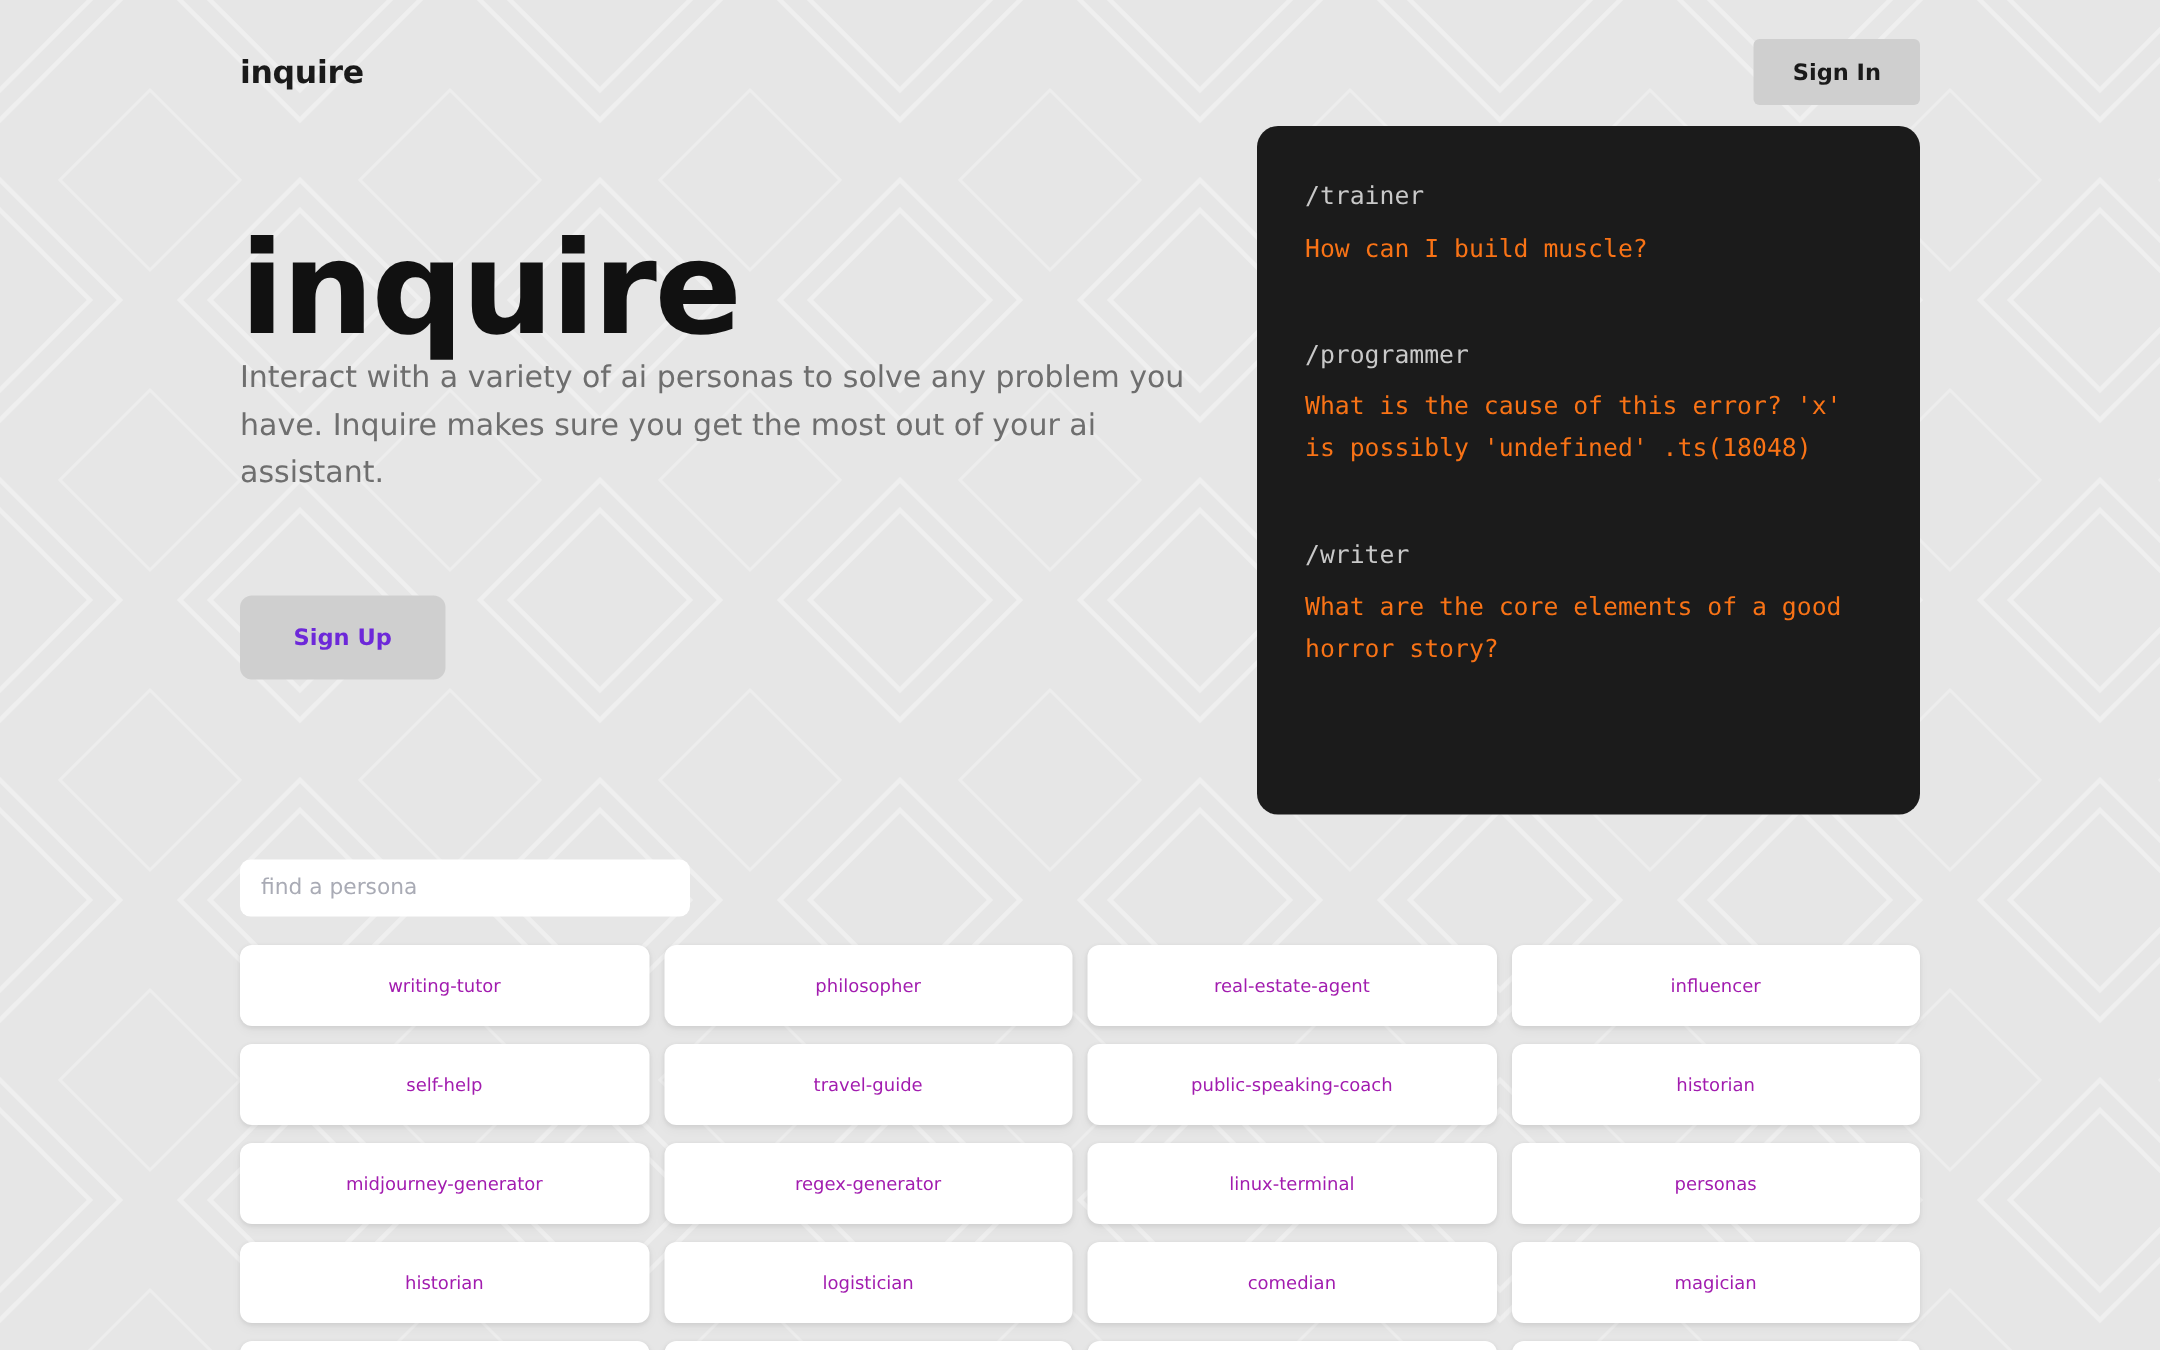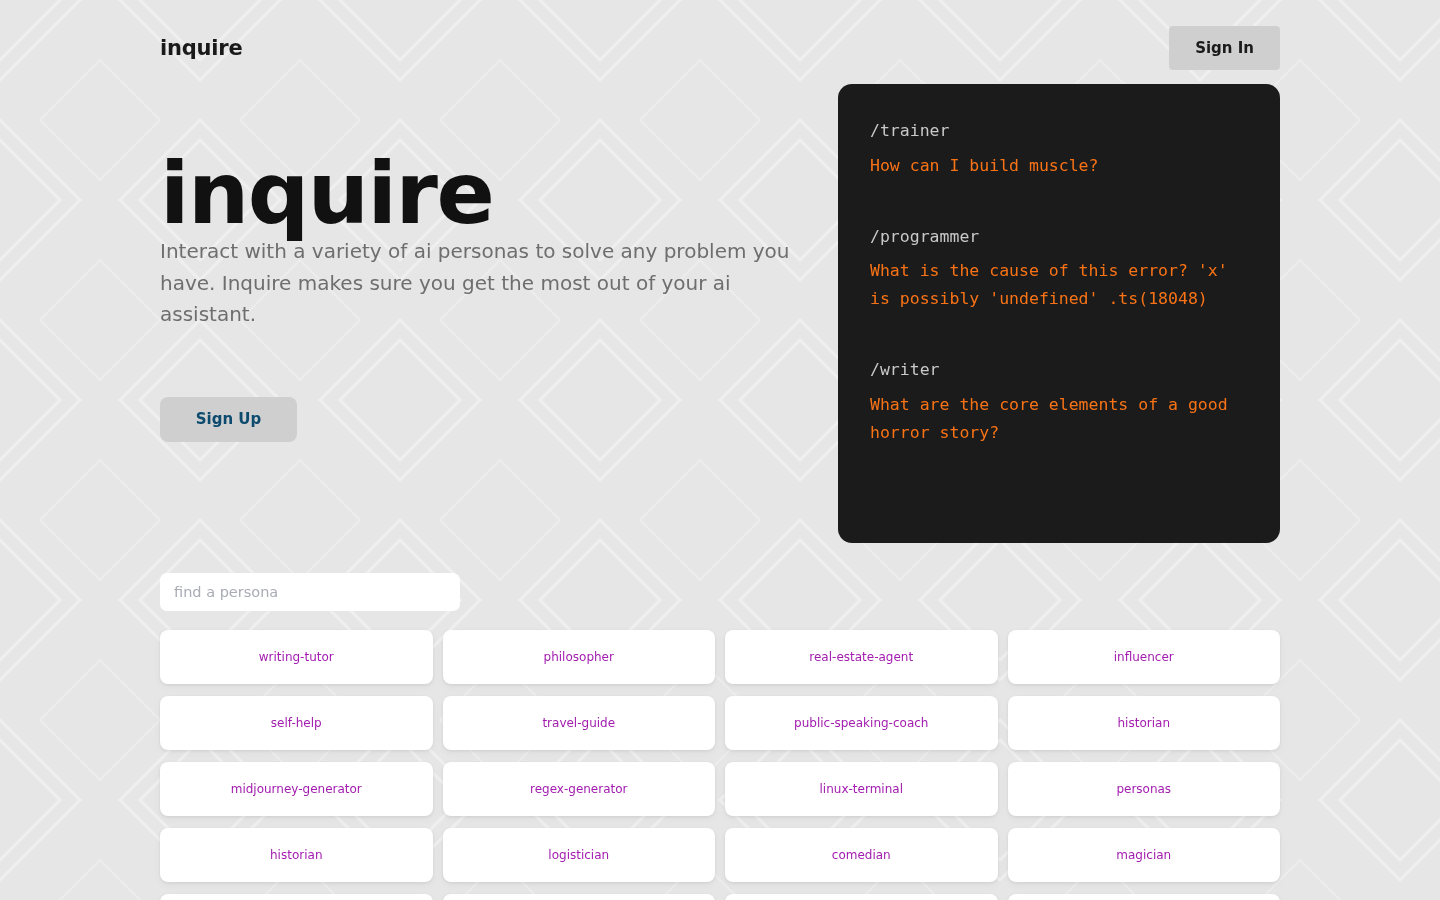--- a/index.html
+++ b/index.html
@@ -90,25 +90,25 @@
     color: #6e6e6e;
     max-width: 670px;
   }
 
   #signup-button {
     margin-top: 66px;
     background: #cfcfcf;
     border: none;
     border-radius: 8px;
     width: 137px;
-    height: 45px;
+    height: 56px;
     font-family: inherit;
     font-size: 15px;
     font-weight: 700;
-    color: #0c4a6e;
+    color: #6d28d9;
     cursor: pointer;
   }
 
   
   #examples-panel {
     position: absolute;
     left: 838px;
     top: 84px;
     width: 442px;
     height: 459px;

